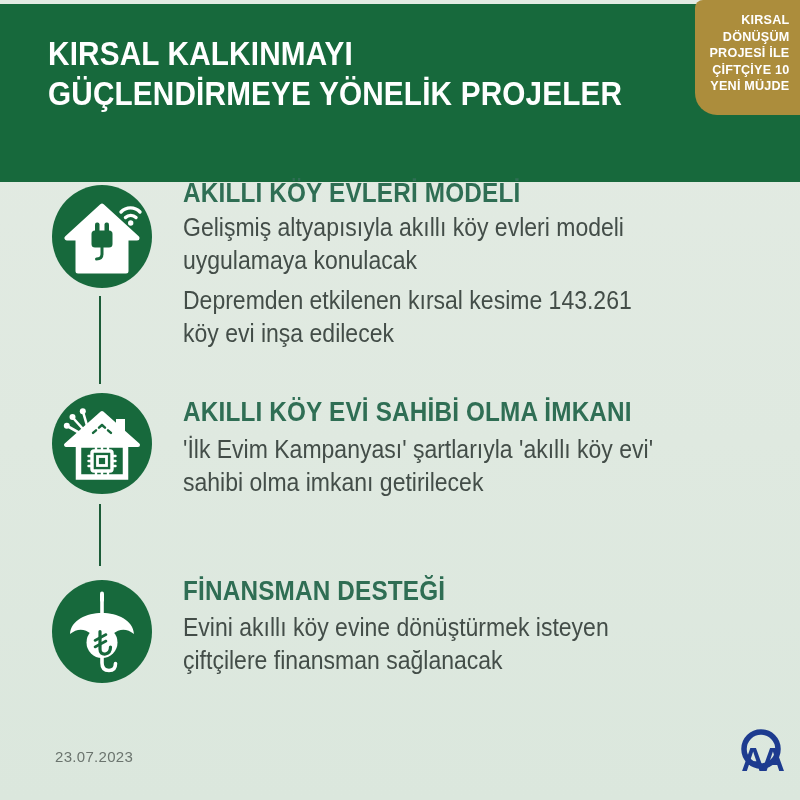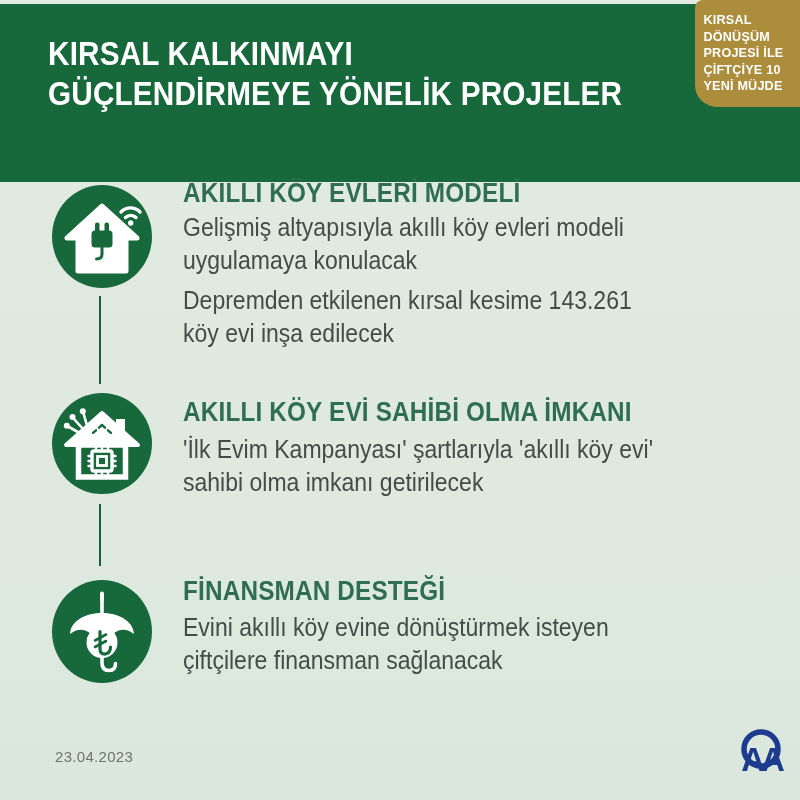--- a/index.html
+++ b/index.html
@@ -12,21 +12,21 @@
   
   .header{position:absolute;left:0;top:4px;width:800px;height:178px;background:#17693c;}
   .page-title{
     position:absolute;left:48px;top:30px;color:#ffffff;font-weight:700;
     font-size:33px;line-height:40px;white-space:pre-line;letter-spacing:.2px;
     transform:scaleX(0.9);transform-origin:left top;
   }
   .badge{
     position:absolute;right:0;top:0;width:105px;box-sizing:border-box;
     background:#ac8d3c;border-radius:8px 0 0 22px;
-    padding:12px 11px 12px 6px;
+    padding:12px 11px 20px 6px;text-align:right;
   }
   .badge-text{
     display:inline-block;color:#ffffff;font-weight:700;font-size:13px;
     line-height:16.5px;white-space:pre-line;letter-spacing:.2px;
     transform:scaleX(0.97);transform-origin:right top;
   }
   
   .icon-wrap{position:absolute;left:52px;width:100px;height:103px;}
   .connector{position:absolute;left:99px;width:2px;background:#1c5c38;}
   .sec-heading{
@@ -131,21 +131,21 @@
         <path d="M48 51.5 L48 69 Q48 74.5 53.5 74 Q58.5 73 58.5 67" stroke-width="3.2"></path>
         <path d="M43 60.5 L54 54.5" stroke-width="2.6"></path>
         <path d="M43 67 L54 61" stroke-width="2.6"></path>
       </g>
     </svg>
   </div>
   <div class="sec-heading" style="top:576px">FİNANSMAN DESTEĞİ</div>
   <div class="sec-par" style="top:611px">Evini akıllı köy evine dönüştürmek isteyen
 çiftçilere finansman sağlanacak</div>
 
-  <div class="date">23.04.2023</div>
+  <div class="date">23.07.2023</div>
   <div class="aa-logo">
     <svg width="50" height="56" viewBox="0 0 50 56">
       <circle cx="25" cy="21" r="17" fill="none" stroke="#1d3b8f" stroke-width="5.5"></circle>
       <text x="25" y="43" text-anchor="middle" font-family="Liberation Sans, sans-serif" font-weight="bold" font-size="33" letter-spacing="-4" fill="#1d3b8f">AA</text>
     </svg>
   </div>
 
 </div>
 
 </body></html>

